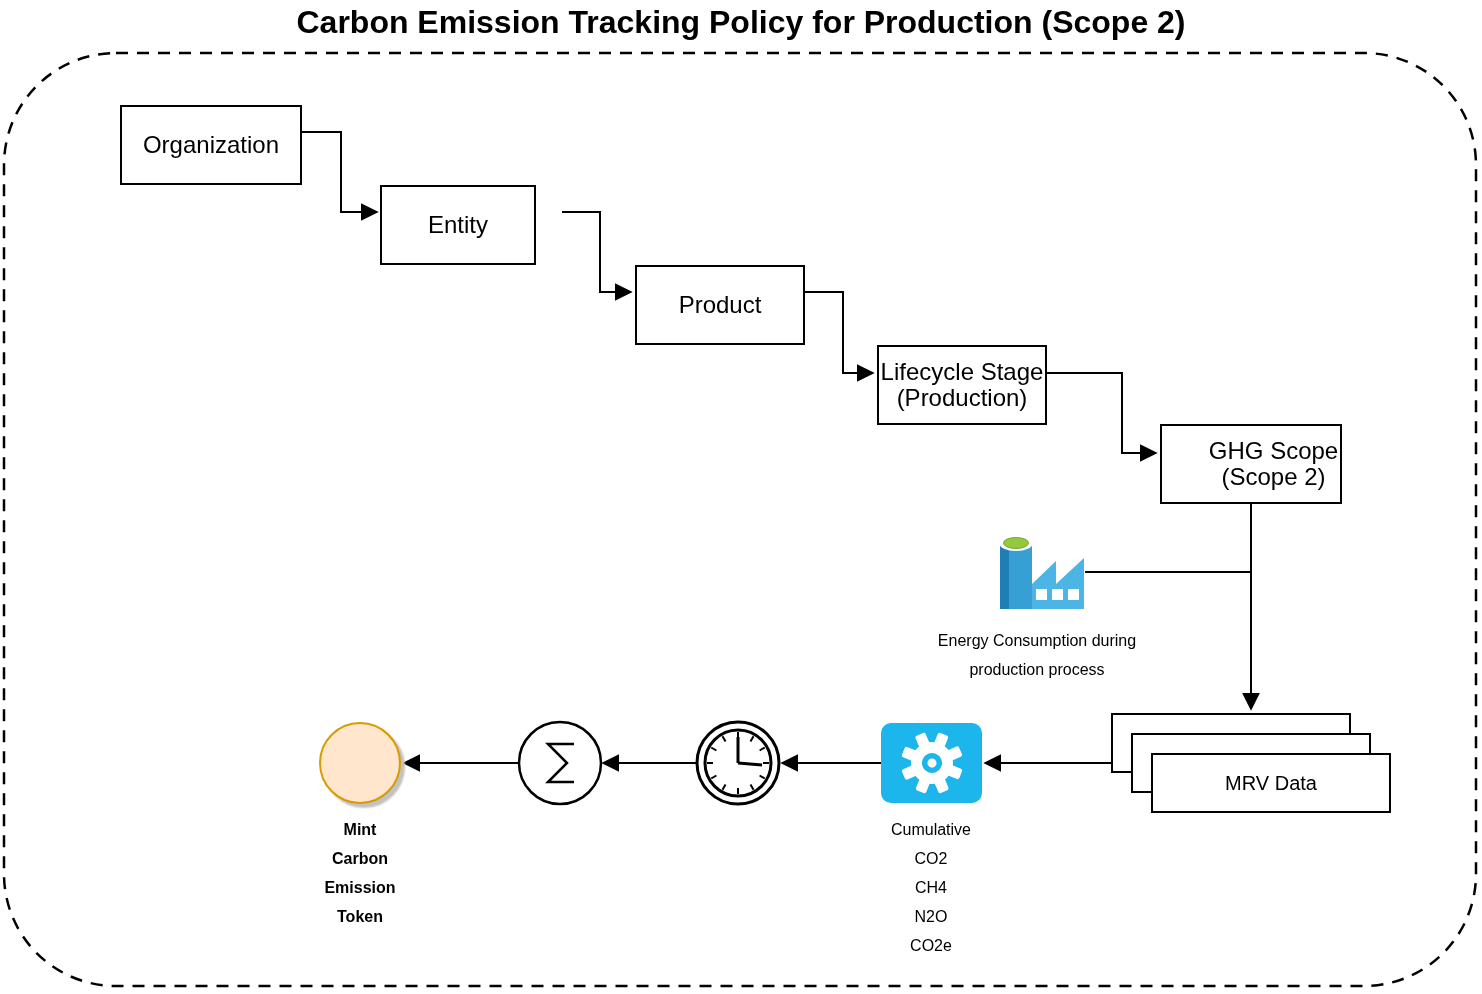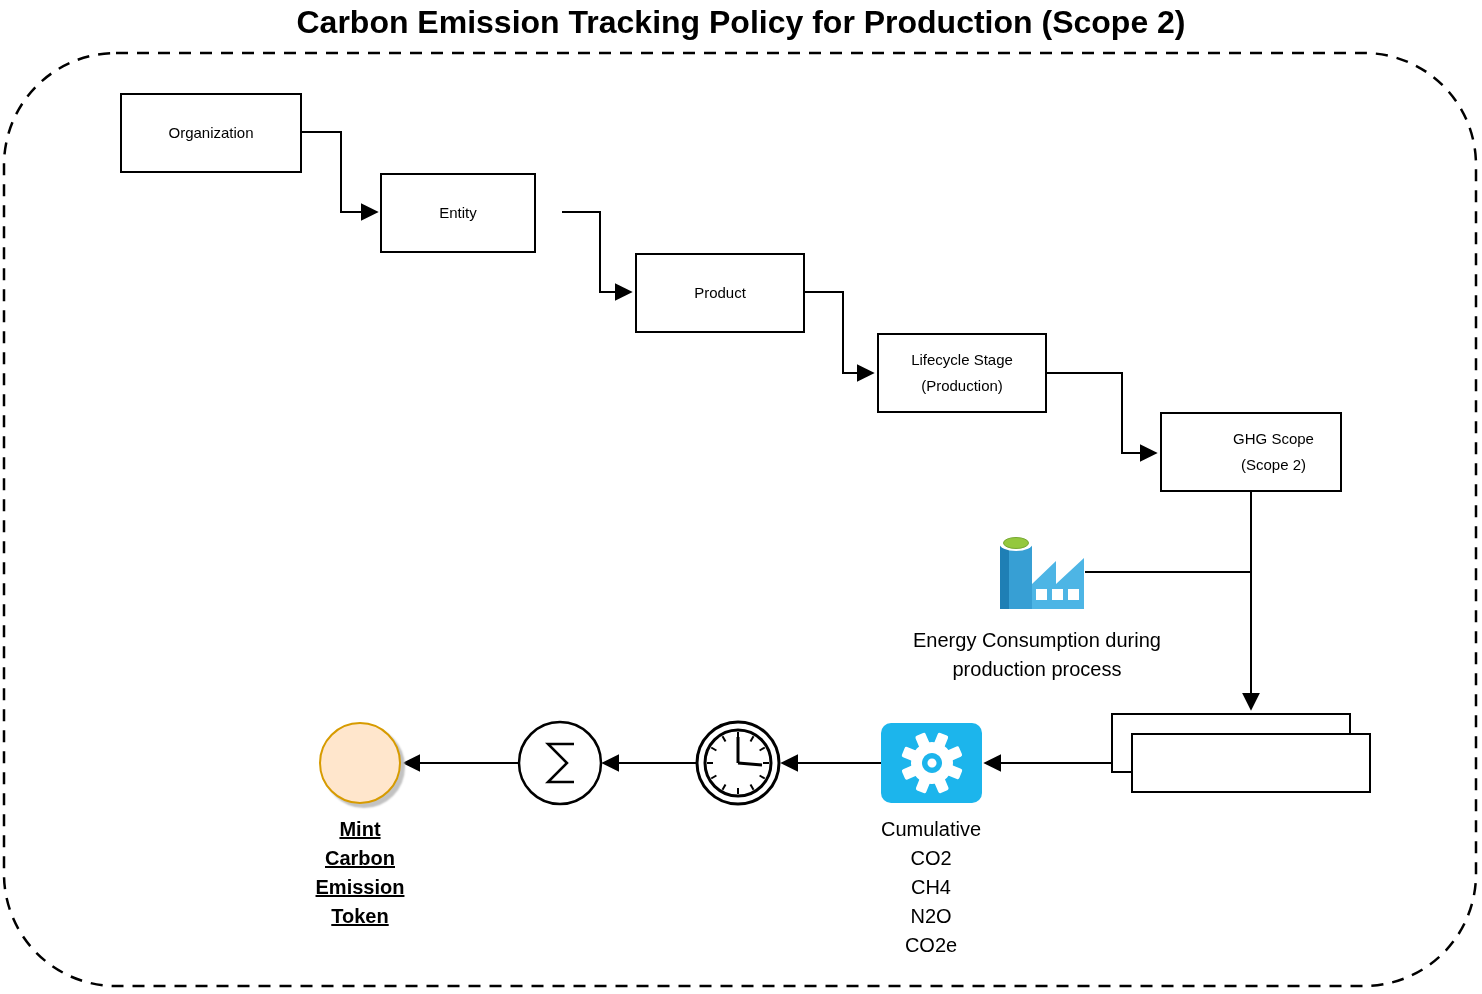--- a/index.html
+++ b/index.html
@@ -8,42 +8,42 @@
     font-family:"Liberation Sans", sans-serif;color:#000;
   }
   .title{
     position:absolute;left:0;top:4px;width:100%;text-align:center;
     font-size:32px;font-weight:bold;letter-spacing:0px;
   }
   svg.overlay{position:absolute;left:0;top:0;width:1482px;height:994px;}
   .node{
     position:absolute;background:#ffffff;border:2px solid #000;
     display:flex;align-items:center;justify-content:center;text-align:center;
-    font-size:15px;line-height:26px;box-sizing:border-box;
+    font-size:24px;line-height:26px;box-sizing:border-box;margin-top:12px;
   }
   .pre{white-space:pre-line;}
   .stack-rect{
     position:absolute;width:240px;height:60px;background:#ffffff;border:2px solid #000;
     box-sizing:border-box;display:flex;align-items:center;justify-content:center;
     font-size:20px;
   }
   .gear-box{
     position:absolute;left:881px;top:723px;width:101px;height:80px;
     background:#1CB5EC;border-radius:10px;display:flex;align-items:center;justify-content:center;
   }
   .icon-abs{position:absolute;}
   .coin{
     position:absolute;left:319px;top:722px;width:82px;height:82px;border-radius:50%;
     background:#FFE6CC;border:2px solid #D79B00;box-sizing:border-box;
     box-shadow:4px 4px 2px #c2c2c2;
   }
   .caption{
-    position:absolute;text-align:center;font-size:20px;line-height:29px;white-space:pre-line;
+    position:absolute;text-align:center;font-size:16px;line-height:29px;white-space:pre-line;
   }
-  .caption.bold{font-weight:bold;text-decoration:underline;}
+  .caption.bold{font-weight:bold;}
 </style>
 </head>
 <body>
 
 <div class="canvas">
 
   <svg class="overlay" viewBox="0 0 1482 994">
     <defs>
       <marker id="arrow" viewBox="0 0 10 10" markerWidth="9" markerHeight="9" refX="8.5" refY="5" orient="auto">
         <path d="M0,0 L10,5 L0,10 Z" fill="#000"></path>
@@ -99,20 +99,23 @@
     <rect x="70" y="57" width="11" height="11" fill="#ffffff"></rect>
 
     <ellipse cx="18" cy="11" rx="17" ry="8" fill="#ffffff"></ellipse>
     <ellipse cx="18" cy="11" rx="12.5" ry="5.5" fill="#94C83D" stroke="#76A832" stroke-width="1"></ellipse>
   </svg>
   <div class="caption" style="left:880px;top:626px;width:314px;">Energy Consumption during
 production process</div>
 
   <div class="stack-rect" style="left:1111px;top:713px;"></div>
   <div class="stack-rect" style="left:1131px;top:733px;"></div>
+  <div class="stack-rect" style="left:1151px;top:753px;">
+    <span>MRV Data</span>
+  </div>
 
   <div class="gear-box">
     <svg width="70" height="70" viewBox="0 0 70 70">
       <g transform="translate(35,35) rotate(22)">
         <g fill="#ffffff">
           <rect x="-5.5" y="-31" width="11" height="14" rx="2"></rect>
           <rect x="-5.5" y="17" width="11" height="14" rx="2"></rect>
           <rect x="-31" y="-5.5" width="14" height="11" rx="2"></rect>
           <rect x="17" y="-5.5" width="14" height="11" rx="2"></rect>
           <g transform="rotate(45)">

